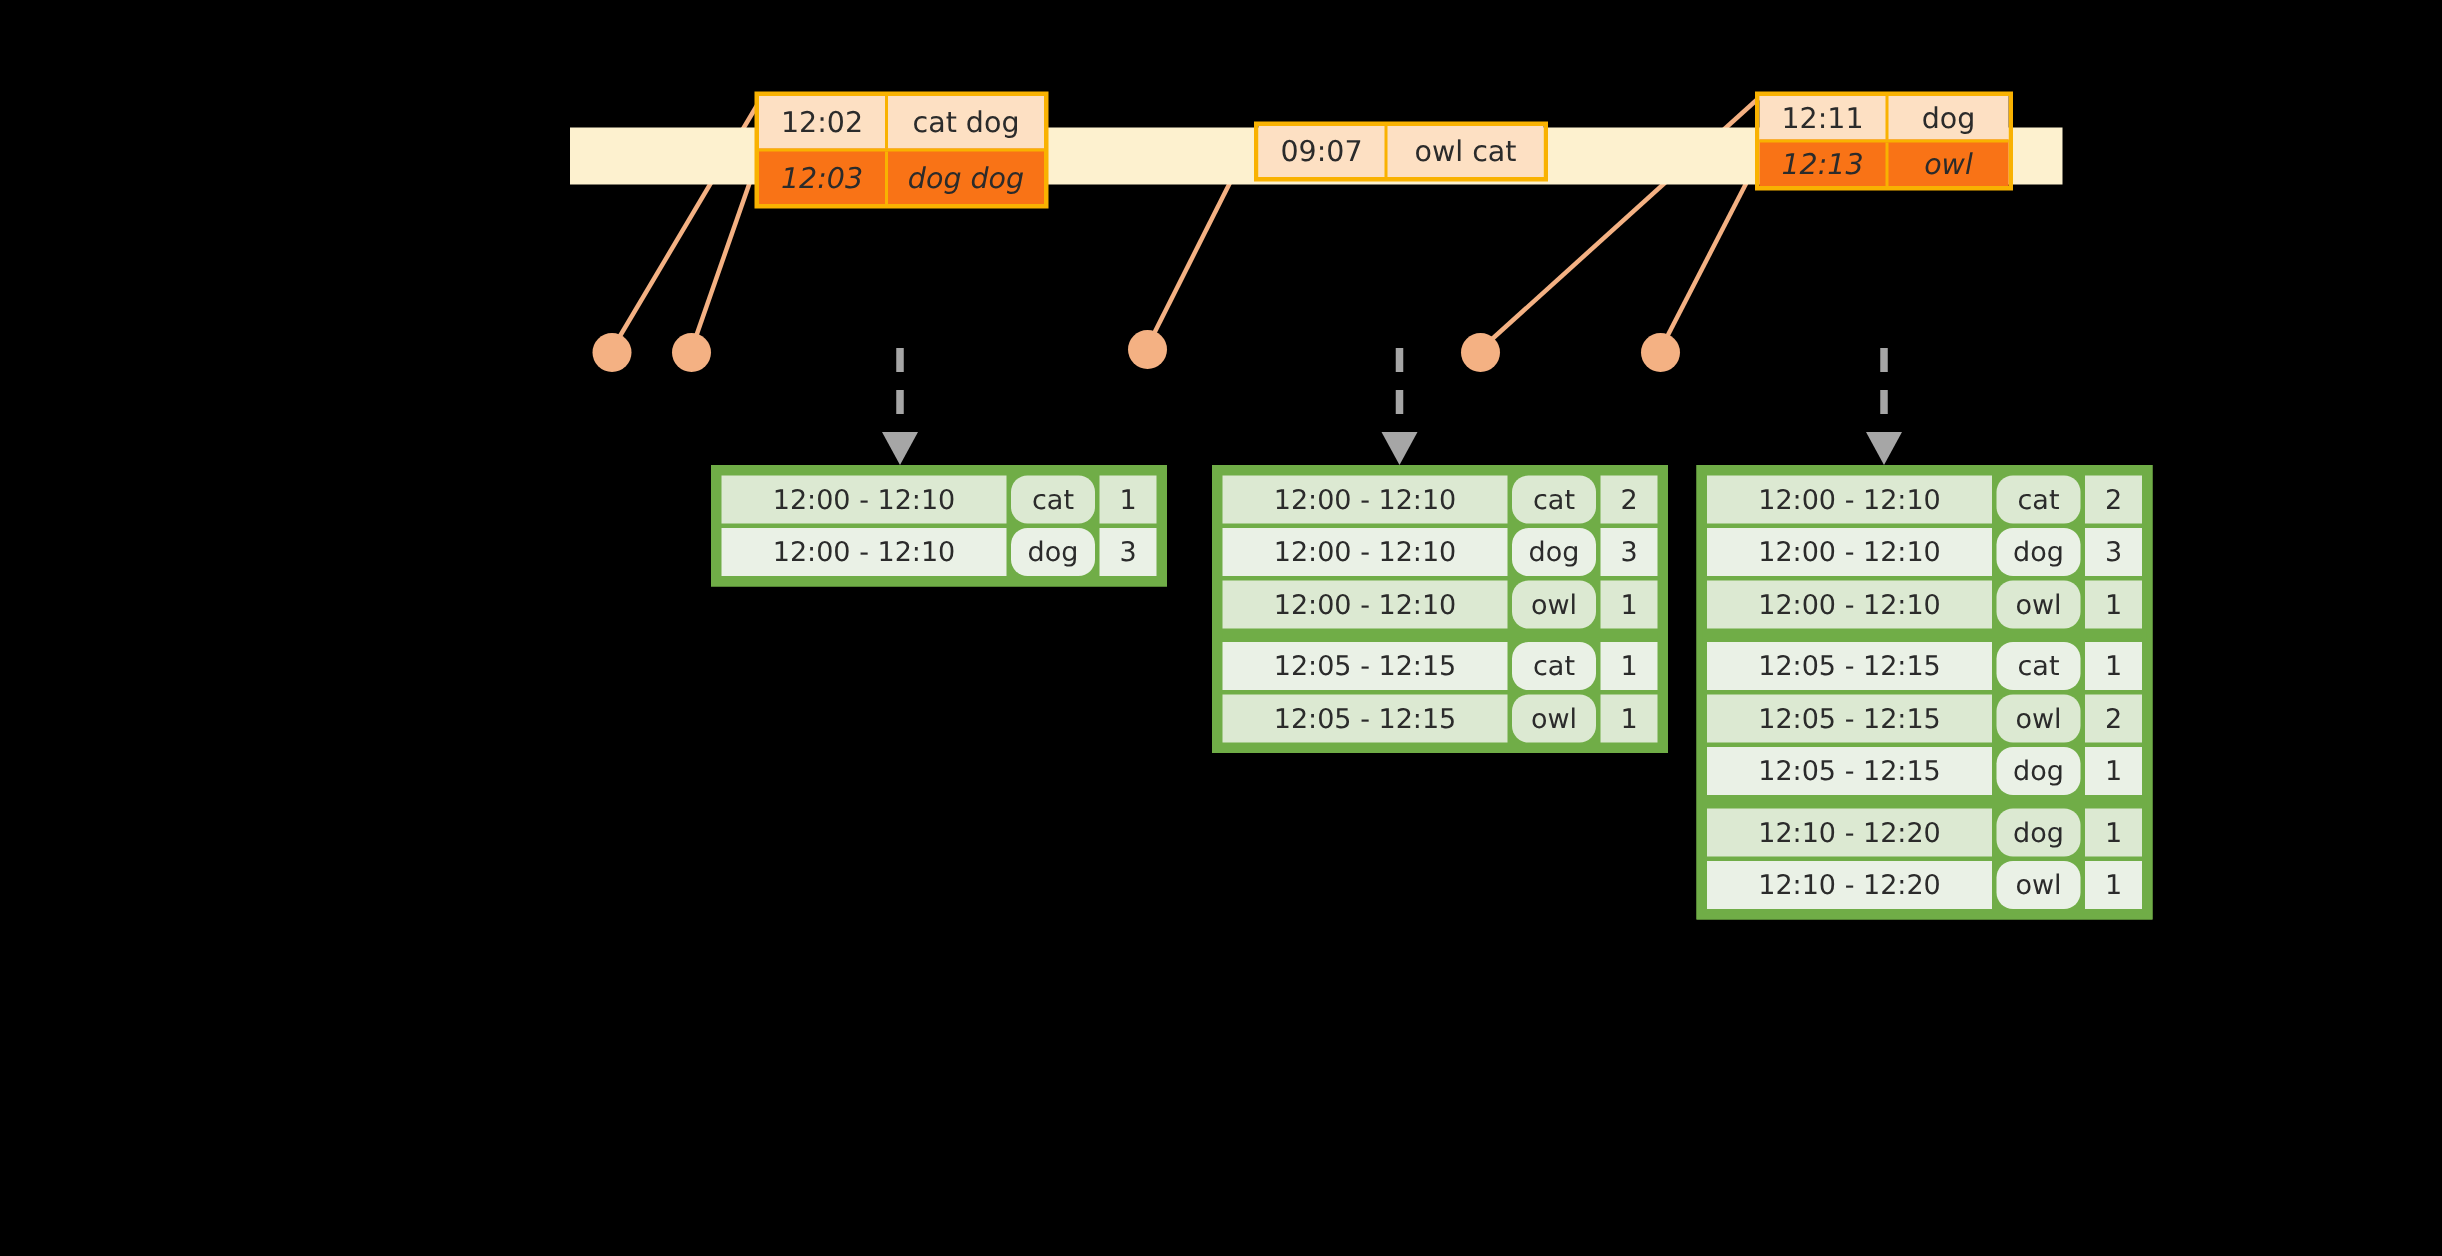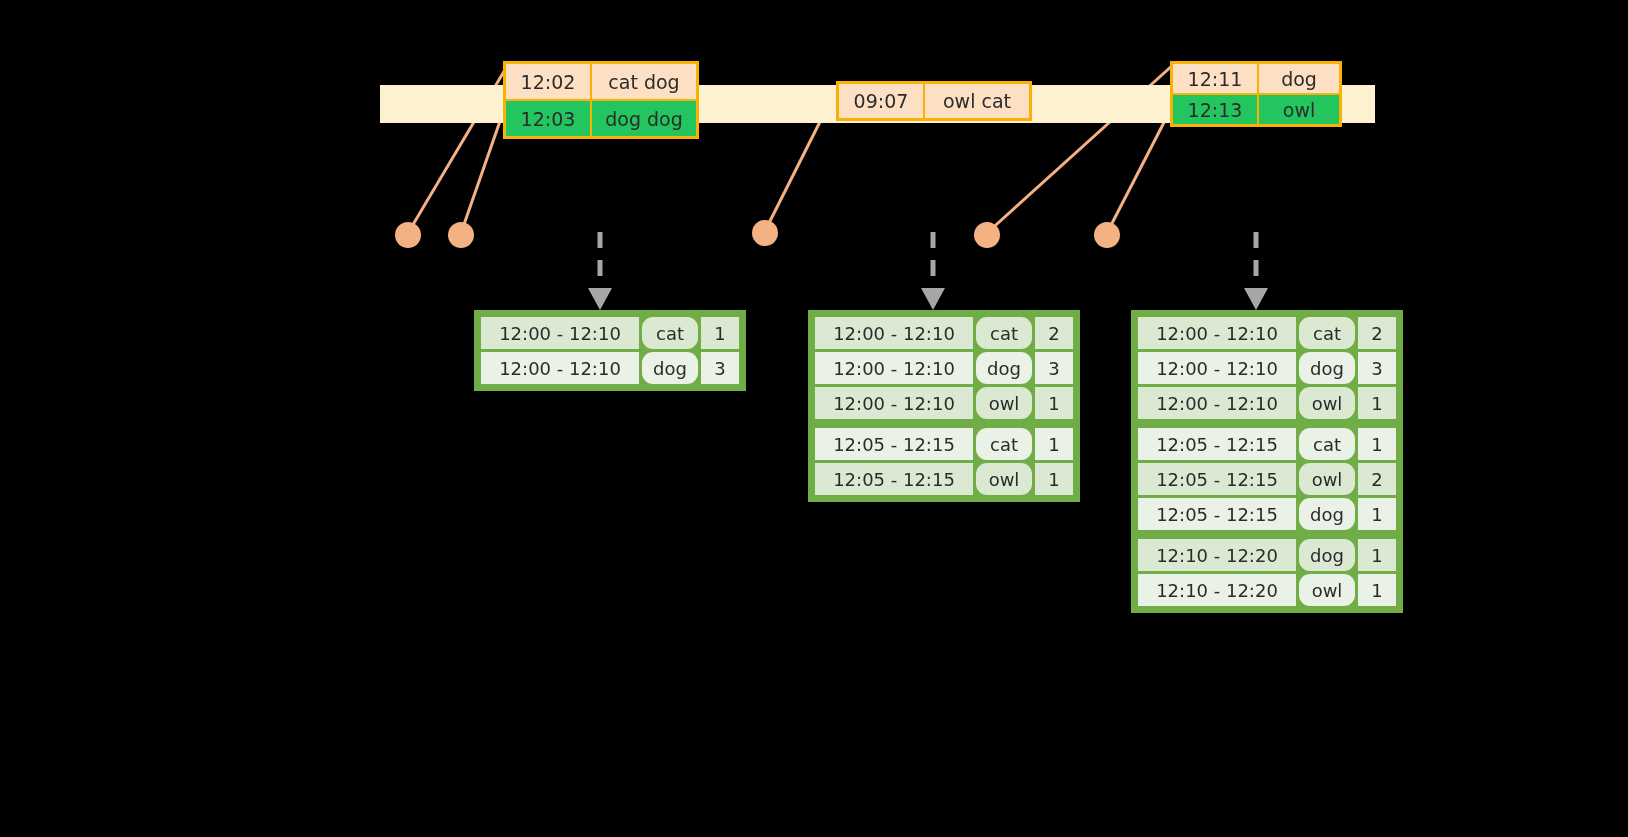--- a/index.html
+++ b/index.html
@@ -50,21 +50,21 @@
   }
   .event-row {
     display: flex;
     flex: 1 1 auto;
     align-items: stretch;
   }
   .event-row + .event-row {
     border-top: 2px solid #f9b201;
   }
   .event-row.shade-a { background: #fde0c3; }
-  .event-row.shade-b { background: #22c55e; }
+  .event-row.shade-b { background: #f97316; font-style: italic; }
   .ev-time {
     width: 84px;
     display: flex;
     align-items: center;
     justify-content: center;
     border-right: 2px solid #f9b201;
     font-size: 19px;
     color: #2b2b2b;
     white-space: nowrap;
   }
@@ -106,21 +106,21 @@
   .rt-row.shade-a .rt-cell { background: #dce9d2; }
   .rt-row.shade-b .rt-cell { background: #eaf1e6; }
   .rt-cell {
     display: flex;
     align-items: center;
     justify-content: center;
     font-size: 18px;
     color: #2b2b2b;
     white-space: nowrap;
   }
-  .rt-window { width: 158px; }
+  .rt-window { width: 190px; }
   .rt-word   { width: 56px; border-radius: 11px; }
   .rt-count  { width: 38px; }
   .grp-gap { height: 3px; background: #70ad47; }
 </style>
 </head>
 <body>
 
 <div id="stage">
 
   <svg id="wires" viewBox="0 0 1628 837" width="1628" height="837">

